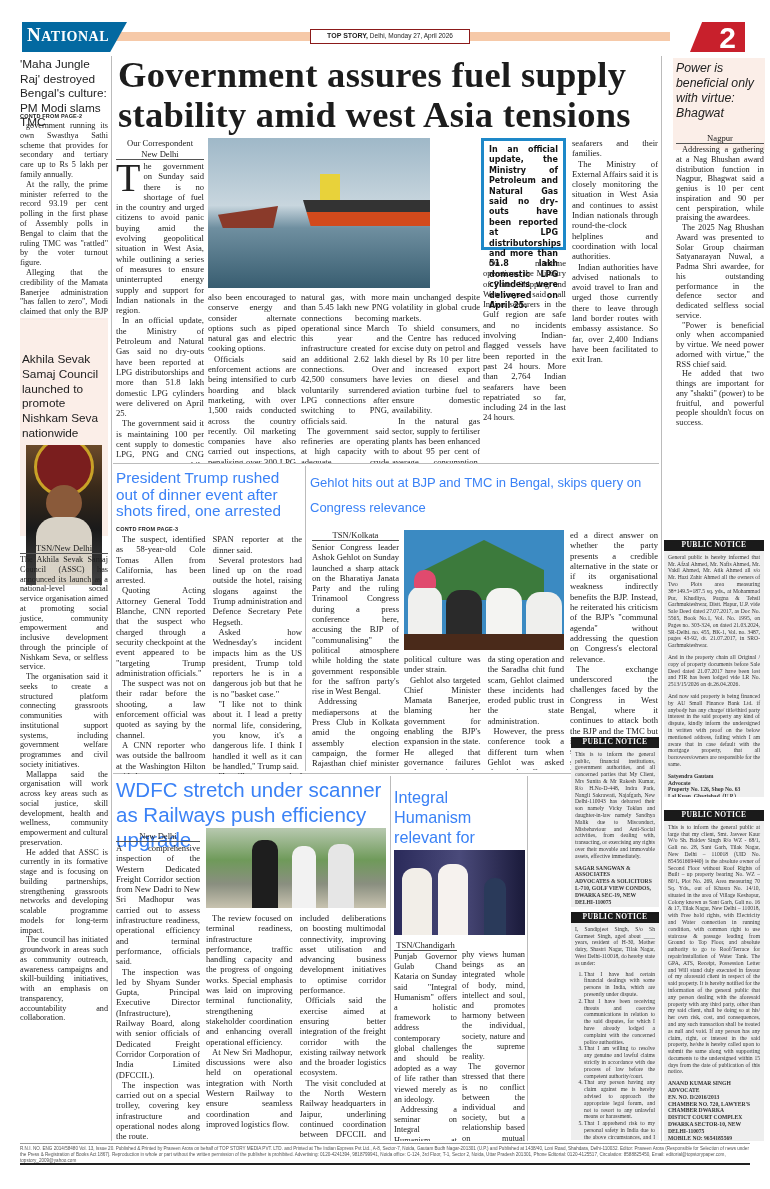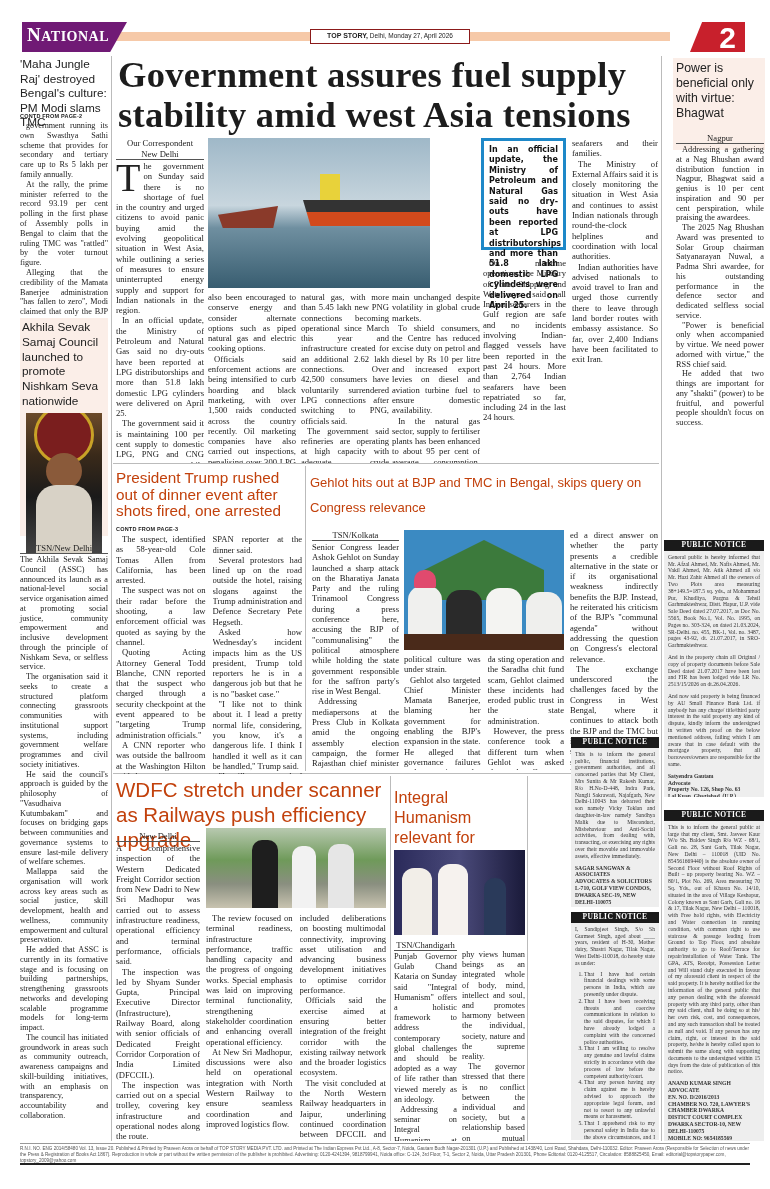--- a/index.html
+++ b/index.html
@@ -1,50 +1,50 @@
 <!DOCTYPE html>
 <html><head>
 <meta charset="utf-8">
 <style>
   * { box-sizing: border-box; margin: 0; padding: 0; }
   html, body { width: 770px; height: 1189px; background: #fff; overflow: hidden; }
   body { position: relative; font-family: "DejaVu Serif", serif; color: #222; }
   .abs { position: absolute; }
-  .sans { font-family: "Liberation Sans", sans-serif; }
+  .sans { font-family: "Liberation Sans", sans-serif; margin-top: 32px; }
   .body-text { font-family: "Liberation Serif", serif; font-size: 8.6px; line-height: 10.3px; text-align: justify; color: #222; }
   .body-text p { text-indent: 6px; margin: 0; }
   .body-text p.first { text-indent: 0; }
   .dateline { font-family: "Liberation Serif", serif; font-size: 8.6px; text-align: center; line-height: 10px; border-bottom: 1px solid #555; margin-bottom: 1px; }
   .contd { font-family: "Liberation Sans", sans-serif; font-size: 5.5px; font-weight: bold; letter-spacing: .2px; margin-bottom: 2px; }
   .cols { display: flex; gap: 7px; }
   .cols > div { flex: 1; min-width: 0; overflow: hidden; }
 
   
-  .nat-flag { left: 22px; top: 22px; width: 105px; height: 30px; background: #701a75;
+  .nat-flag { left: 22px; top: 22px; width: 105px; height: 30px; background: #0369a1;
     clip-path: polygon(0 0,100% 0,84% 100%,0 100%); color: #fff; }
   .nat-flag span { display:block; padding: 2px 0 0 5px; font-family: "Liberation Serif", serif; font-weight: bold; font-size: 19px; letter-spacing: .5px; }
   .nat-flag span small { font-size: 14px; }
   .hdr-band { left: 110px; top: 32px; width: 560px; height: 9px; background: #f6c9a8; }
   .top-box { left: 310px; top: 29px; width: 160px; height: 15px; background: #fff; border: 1.5px solid #8b1a1a; font-family: "Liberation Sans", sans-serif; font-size: 6.5px; text-align: center; line-height: 12px; }
   .top-box b { font-size: 7px; }
   .page-flag { left: 690px; top: 22px; width: 55px; height: 30px; background: #c8202c; clip-path: polygon(22% 0,100% 0,100% 100%,0 100%); }
   .page-flag span { position: absolute; right: 9px; top: -1px; color: #fff; font-family: "Liberation Sans", sans-serif; font-weight: bold; font-size: 30px; }
 
   .vrule { background: #bbb; width: 1px; }
   .hrule { background: #bbb; height: 1px; }
 
   .left-head { left: 20px; top: 57px; width: 88px; font-family: "Liberation Sans", sans-serif; font-size: 11.8px; line-height: 14.5px; color: #222; }
   .lead-head { left: 118px; top: 55px; width: 540px; font-family: "Liberation Serif", serif; font-weight: bold; font-size: 36.5px; line-height: 40px; color: #1c1c1c; letter-spacing: .3px; }
   .pink-box { background: #fbeee8; }
-  .right-head { left: 677px; top: 60px; width: 88px; font-family: "Liberation Sans", sans-serif; font-size: 12.3px; line-height: 15px; }
+  .right-head { left: 677px; top: 60px; width: 88px; font-family: "Liberation Sans", sans-serif; font-size: 12.3px; line-height: 15px; font-style: italic; }
 
   .photo { background: linear-gradient(#9fb8c8 0%, #c8d6de 45%, #6f8fa0 60%, #385d70 100%); overflow: hidden; }
   .quote-box { border: 3px solid #1e88c8; border-left-width: 3px; padding: 4px 5px; font-family: "DejaVu Sans", sans-serif; font-weight: bold; font-size: 8px; line-height: 10.4px; text-align: justify; color: #111; background: #fff; }
 
-  .h2 { font-family: "Liberation Sans", sans-serif; color: #c2410c; }
+  .h2 { font-family: "Liberation Sans", sans-serif; color: #3b82f6; }
   .notice { background: #eeeeee; font-family: "Liberation Serif", serif; font-size: 5.6px; line-height: 6.8px; color: #333; text-align: justify; padding: 0 4px 4px; }
   .notice-title { background: #1a1a1a; color: #fff; font-family: "Liberation Serif", serif; font-weight: bold; font-size: 7.5px; text-align: center; padding: 2px 0; margin: 0 -4px 3px; letter-spacing: .4px; }
   .notice ol { padding-left: 9px; }
   .footer { left: 20px; top: 1146px; width: 730px; font-family: "Liberation Sans", sans-serif; font-size: 4.6px; line-height: 6.2px; color: #555; }
   .footer-rule { left: 20px; top: 1163px; width: 730px; height: 2px; background: #222; }
 </style>
 </head>
 <body>
 
 <div class="abs hdr-band"></div>
@@ -83,21 +83,20 @@
     <div style="position:absolute;left:8px;top:-8px;width:60px;height:60px;border-radius:50%;border:3px solid #c9a227;background:#7a1e1e"></div>
     <div style="position:absolute;left:20px;top:40px;width:36px;height:36px;border-radius:50%;background:#8a5a3a"></div>
     <div style="position:absolute;left:10px;top:72px;width:56px;height:70px;border-radius:20px 20px 0 0;background:#d8d2c6"></div>
   </div>
 </div>
 <div class="abs" style="left:20px;top:543px;width:88px">
   <div class="dateline">TSN/New Delhi</div>
   <div class="body-text" style="font-size:8.2px;line-height:9.75px">
     <p class="first">The Akhila Sevak Samaj Council (ASSC) has announced its launch as a national-level social service organisation aimed at promoting social justice, community empowerment and inclusive development through the principle of Nishkam Seva, or selfless service.</p>
     <p>The organisation said it seeks to create a structured platform connecting grassroots communities with institutional support systems, including government welfare programmes and civil society initiatives.</p>
-    <p>He said the council's approach is guided by the philosophy of "Vasudhaiva Kutumbakam" and focuses on bridging gaps between communities and governance systems to ensure last-mile delivery of welfare schemes.</p>
     <p>Mallappa said the organisation will work across key areas such as social justice, skill development, health and wellness, community empowerment and cultural preservation.</p>
     <p>He added that ASSC is currently in its formative stage and is focusing on building partnerships, strengthening grassroots networks and developing scalable programme models for long-term impact.</p>
     <p>The council has initiated groundwork in areas such as community outreach, awareness campaigns and skill-building initiatives, with an emphasis on transparency, accountability and collaboration.</p>
 
   </div>
 </div>
 
 <div class="abs lead-head">Government  assures fuel supply stability amid west Asia tensions</div>
 
 <div class="abs" style="left:116px;top:138px;width:88px;height:325px;overflow:hidden">
@@ -169,22 +168,22 @@
 
   </div>
 </div>
 
 <div class="abs h2" style="left:116px;top:470px;width:188px;font-size:15.3px;line-height:16.5px">President Trump rushed out of dinner event after shots fired, one arrested</div>
 <div class="abs" style="left:116px;top:526px;width:186px">
   <div class="contd">CONTD FROM PAGE-3</div>
   <div class="cols" style="height:240px;overflow:hidden">
     <div class="body-text">
       <p>The suspect, identified as 58-year-old Cole Tomas Allen from California, has been arrested.</p>
+      <p>Quoting Acting Attorney General Todd Blanche, CNN reported that the suspect who charged through a security checkpoint at the event appeared to be "targeting Trump administration officials."</p>
       <p>The suspect was not on their radar before the shooting, a law enforcement official was quoted as saying by the channel.</p>
-      <p>Quoting Acting Attorney General Todd Blanche, CNN reported that the suspect who charged through a security checkpoint at the event appeared to be "targeting Trump administration officials."</p>
       <p>A CNN reporter who was outside the ballroom at the Washington Hilton said he saw a gunman opening fire just a few feet away. He was among the dozens of attendees who took cover as law enforcement swarmed the venue.</p>
 
     </div>
     <div class="body-text" style="margin-top:-10px">
       <p class="first">under the table," a C-SPAN reporter at the dinner said.</p>
       <p>Several protestors had lined up on the road outside the hotel, raising slogans against the Trump administration and Defence Secretary Pete Hegseth.</p>
       <p>Asked how Wednesday's incident impacts him as the US president, Trump told reporters he is in a dangerous job but that he is no "basket case."</p>
       <p>"I like not to think about it. I lead a pretty normal life, considering, you know, it's a dangerous life. I think I handled it well as it can be handled," Trump said.</p>
       <p>"I will say you had Republicans, Democrats, independents, conservatives, liberals, and progressives...everybody in that room, big crowd, record-setting crowd," he said.</p>
     </div>

